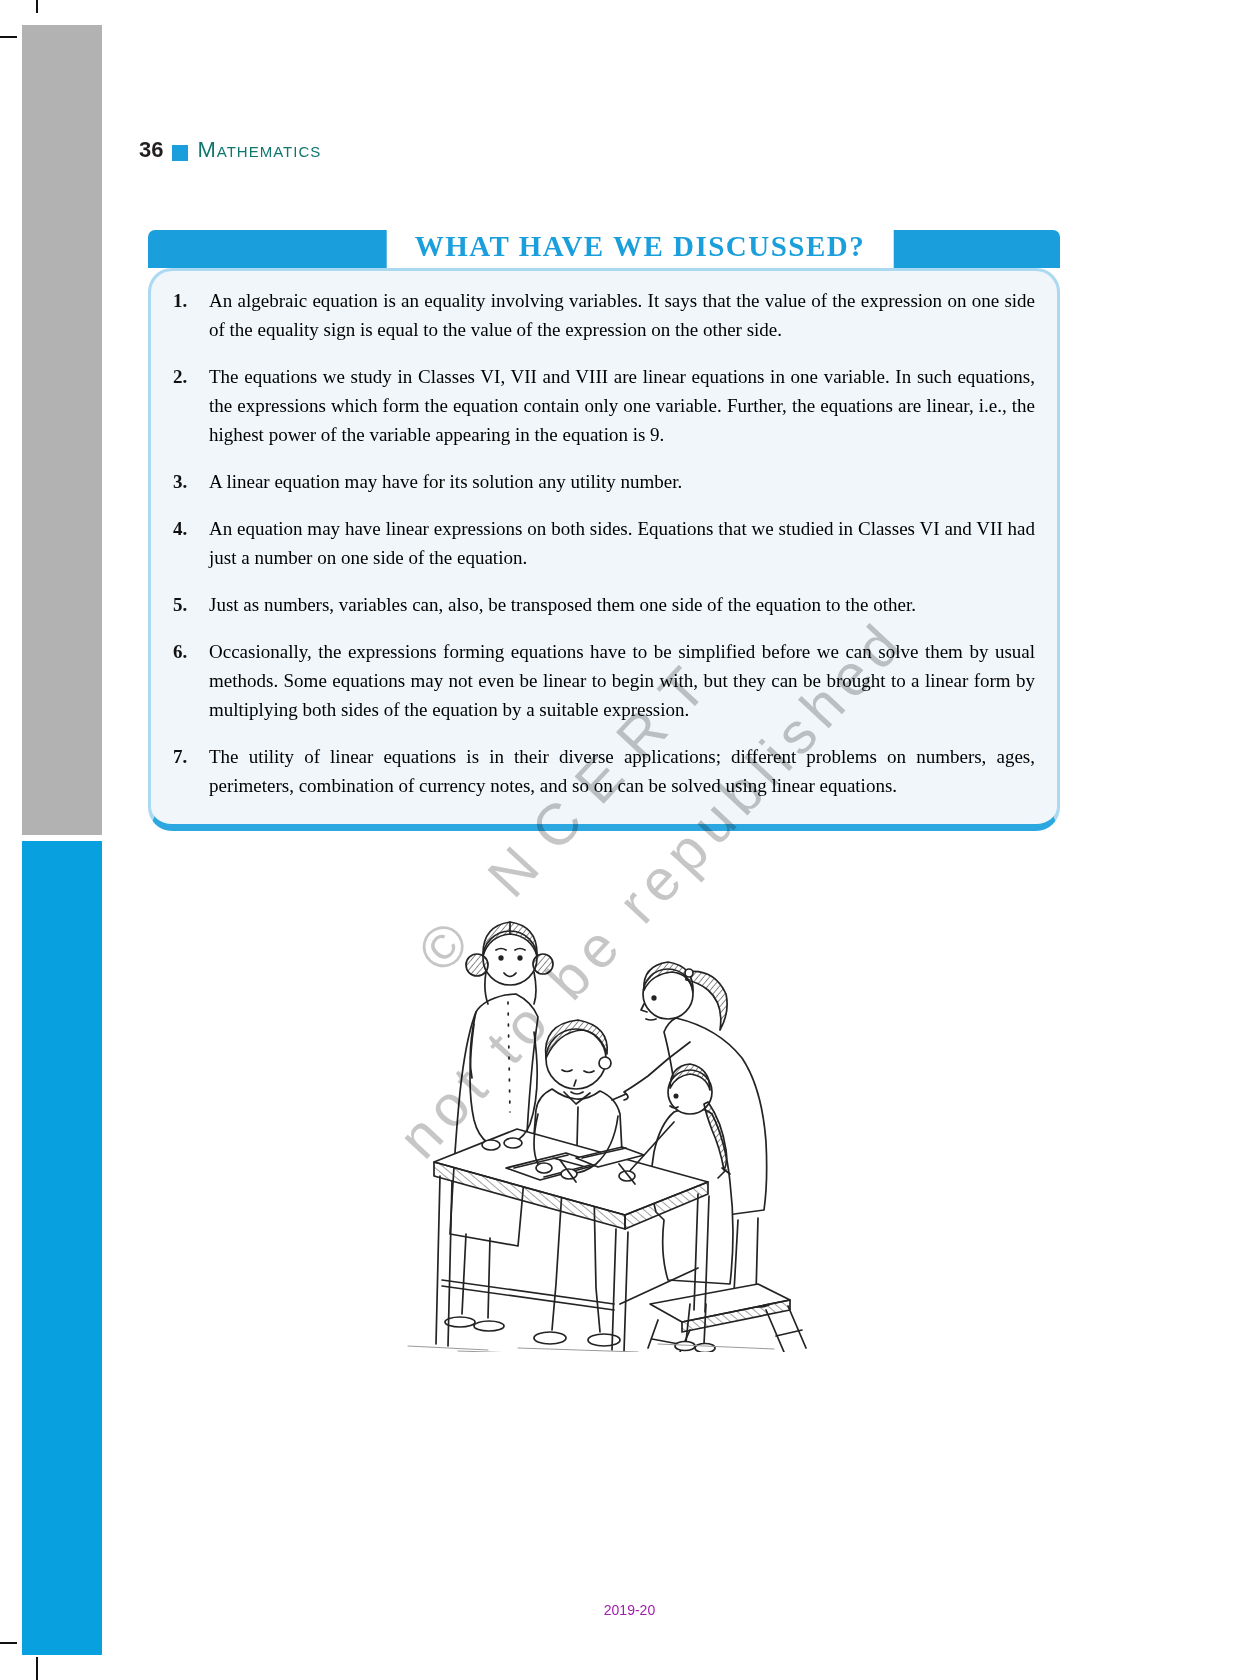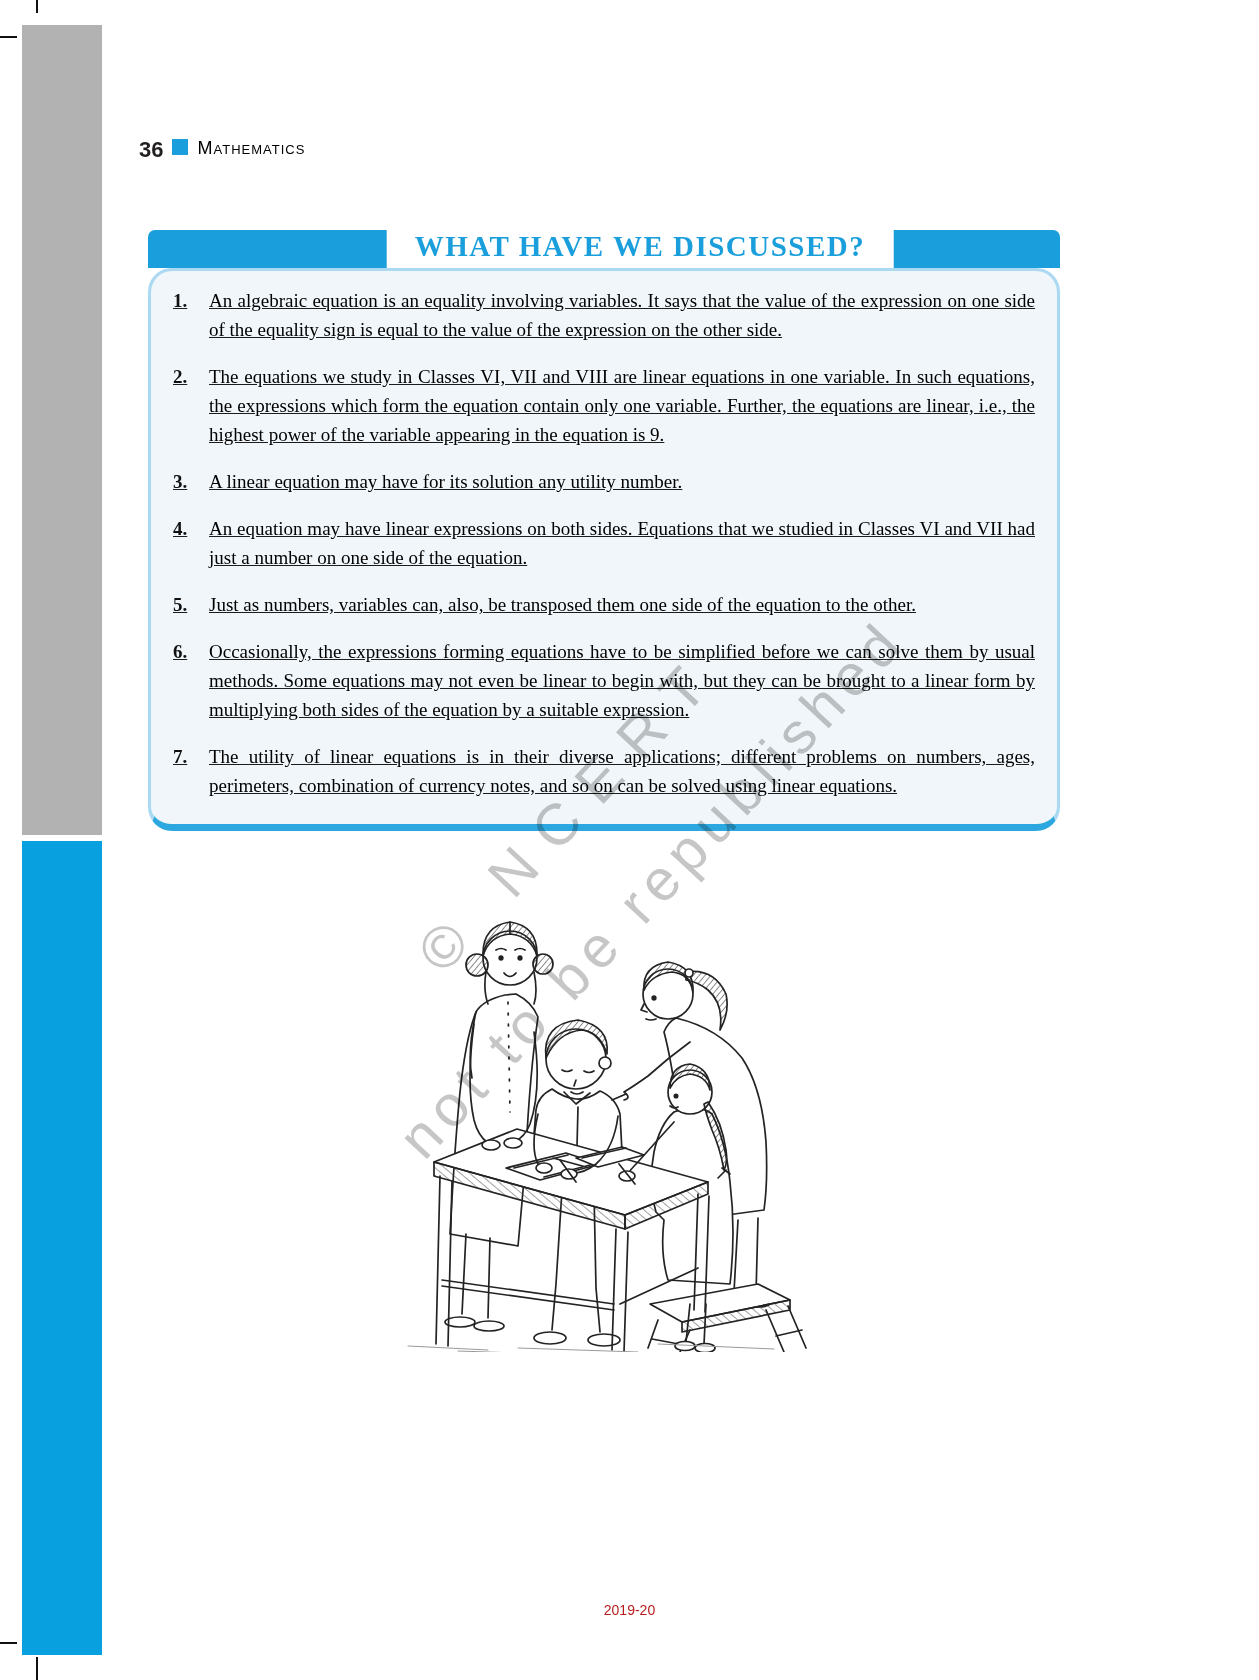--- a/index.html
+++ b/index.html
@@ -11,28 +11,28 @@
   .crop.tl-v{left:36px;top:0;width:2px;height:13px;}
   .crop.tl-h{left:0;top:36px;width:17px;height:2px;}
   .crop.bl-h{left:0;top:1642px;width:17px;height:2px;}
   .crop.bl-v{left:36px;top:1657px;width:2px;height:23px;}
 
   
   .bar-gray{position:absolute;left:22px;top:25px;width:80px;height:810px;background:#b2b2b2;}
   .bar-blue{position:absolute;left:22px;top:841px;width:80px;height:814px;background:#09a0e0;}
 
   
-  .header{position:absolute;left:139px;top:139px;display:flex;align-items:flex-start;gap:9px;
+  .header{position:absolute;left:139px;top:139px;display:flex;align-items:flex-end;gap:9px;
           font-family:"Liberation Sans",sans-serif;}
   .pagenum{font-size:22px;font-weight:bold;color:#231f20;line-height:1;}
   .sq{width:16px;height:16px;background:#1b9fdc;display:inline-block;}
-  .subject{font-size:18px;font-variant:small-caps;letter-spacing:1px;color:#000000;line-height:1;}
-
-  
-  .disc-box{position:absolute;left:148px;top:230px;width:912px;z-index:2;text-decoration:underline;}
+  .subject{font-size:22px;font-variant:small-caps;letter-spacing:1px;color:#0f766e;line-height:1;}
+
+  
+  .disc-box{position:absolute;left:148px;top:230px;width:912px;z-index:2;}
   .banner{position:relative;height:38px;background:#1b9fdc;border-radius:7px 7px 0 0;}
   .title-plate{position:absolute;left:calc(50% + 36px);transform:translateX(-50%);bottom:0;height:52px;
                background:#ffffff;padding:0 28px 7px 28px;display:flex;align-items:flex-end;justify-content:center;}
   .title{font-family:"Liberation Serif",serif;font-weight:bold;font-size:29px;line-height:1;
          color:#1b9fdc;letter-spacing:1.5px;white-space:nowrap;}
   .box-body{box-sizing:border-box;min-height:545px;background:#f0f6fa;border:3px solid #abd9f2;
             border-bottom:7px solid #2ca7e0;border-radius:24px;padding:15px 22px 6px 22px;margin-top:0;}
   .box-body ol{list-style:none;margin:0;padding:0;}
   .box-body li{display:flex;margin-bottom:18px;}
   .num{flex:0 0 36px;font-weight:bold;font-size:19px;line-height:29px;color:#111;}
@@ -44,21 +44,21 @@
       transform:rotate(-47deg);color:#c6c6c6;mix-blend-mode:multiply;
       font-family:"Liberation Sans",sans-serif;pointer-events:none;white-space:nowrap;}
   .wm-line1{font-size:58px;letter-spacing:22px;}
   .wm-line2{font-size:58px;letter-spacing:8px;}
 
   
   .illustration{position:absolute;left:338px;top:852px;z-index:3;}
 
   
   .footer{position:absolute;left:0;top:1602px;width:100%;text-align:center;
-          font-family:"Liberation Sans",sans-serif;font-size:14px;color:#b91c1c;}
+          font-family:"Liberation Sans",sans-serif;font-size:14px;color:#a21caf;}
 </style>
 </head>
 <body>
 
 <div class="page">
 
   <div class="crop tl-v"></div>
   <div class="crop tl-h"></div>
   <div class="crop bl-h"></div>
   <div class="crop bl-v"></div>

